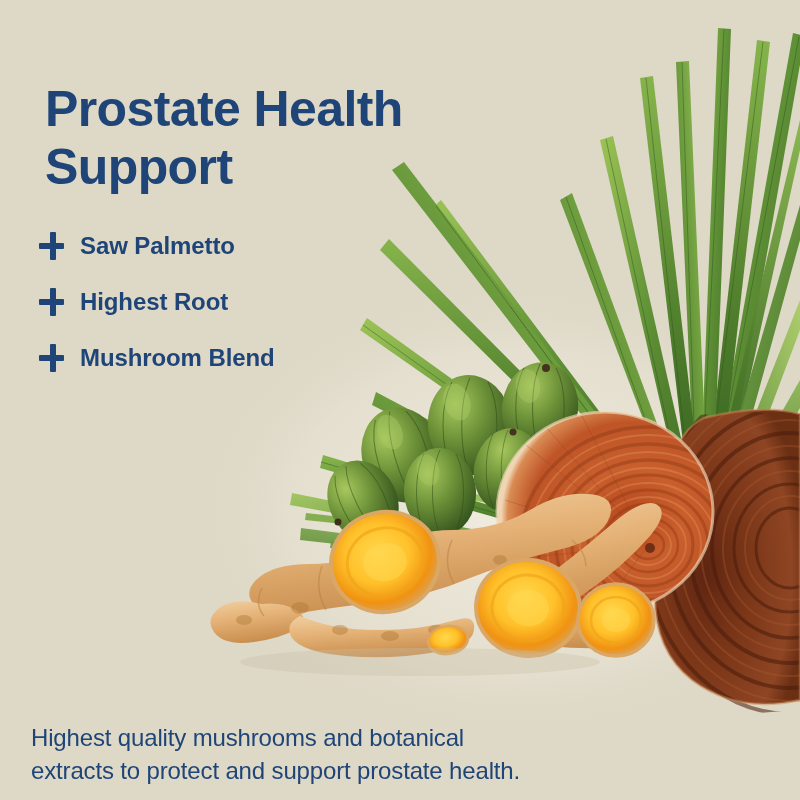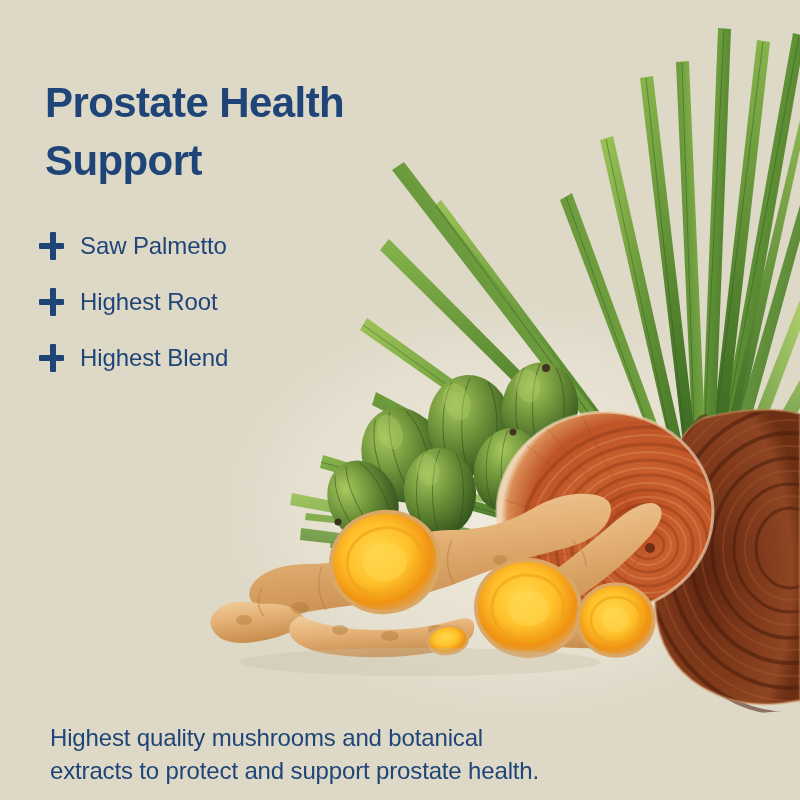--- a/index.html
+++ b/index.html
@@ -14,43 +14,43 @@
 
   
   #artwork{
     position:absolute;left:0;top:0;width:800px;height:800px;
     pointer-events:none;
   }
 
   
   #headline{
     position:absolute;left:45px;top:46px;width:520px;
-    color:#1f4578;font-weight:bold;font-size:42px;line-height:58px;
+    color:#1f4578;font-weight:bold;font-size:50px;line-height:58px;
     letter-spacing:-0.6px;white-space:pre-line;
   }
 
   #benefits{position:absolute;left:36px;top:218px;width:420px;}
   .benefit{
     display:flex;align-items:center;height:56px;
   }
   .plus-icon{
     width:34px;height:34px;flex:0 0 34px;position:relative;
     margin-right:10px;
   }
   .plus-icon::before,.plus-icon::after{
     content:"";position:absolute;background:#1f4578;border-radius:1px;
   }
   .plus-icon::before{left:3px;top:14px;width:25px;height:6px;}
   .plus-icon::after{left:14px;top:3px;width:6px;height:28px;}
   .benefit-label{
-    color:#1f4578;font-weight:normal;font-size:24px;letter-spacing:-0.1px;
+    color:#1f4578;font-weight:bold;font-size:24px;letter-spacing:-0.1px;
   }
 
   #caption{
-    position:absolute;left:50px;top:697px;width:620px;
+    position:absolute;left:31px;top:697px;width:620px;
     color:#1f4578;font-size:24px;line-height:33px;font-weight:400;
     white-space:pre-line;letter-spacing:-0.15px;
   }
 </style>
 </head>
 <body>
 
 <div id="card">
 
   <svg id="artwork" viewBox="0 0 800 800" xmlns="http://www.w3.org/2000/svg">
@@ -345,20 +345,20 @@
     <li class="benefit">
       <span class="plus-icon"></span>
       <span class="benefit-label">Saw Palmetto</span>
     </li>
     <li class="benefit">
       <span class="plus-icon"></span>
       <span class="benefit-label">Highest Root</span>
     </li>
     <li class="benefit">
       <span class="plus-icon"></span>
-      <span class="benefit-label">Highest Blend</span>
+      <span class="benefit-label">Mushroom Blend</span>
     </li>
   </ul>
 
   <p id="caption">Highest quality mushrooms and botanical
 extracts to protect and support prostate health.</p>
 
 </div>
 
 </body></html>

